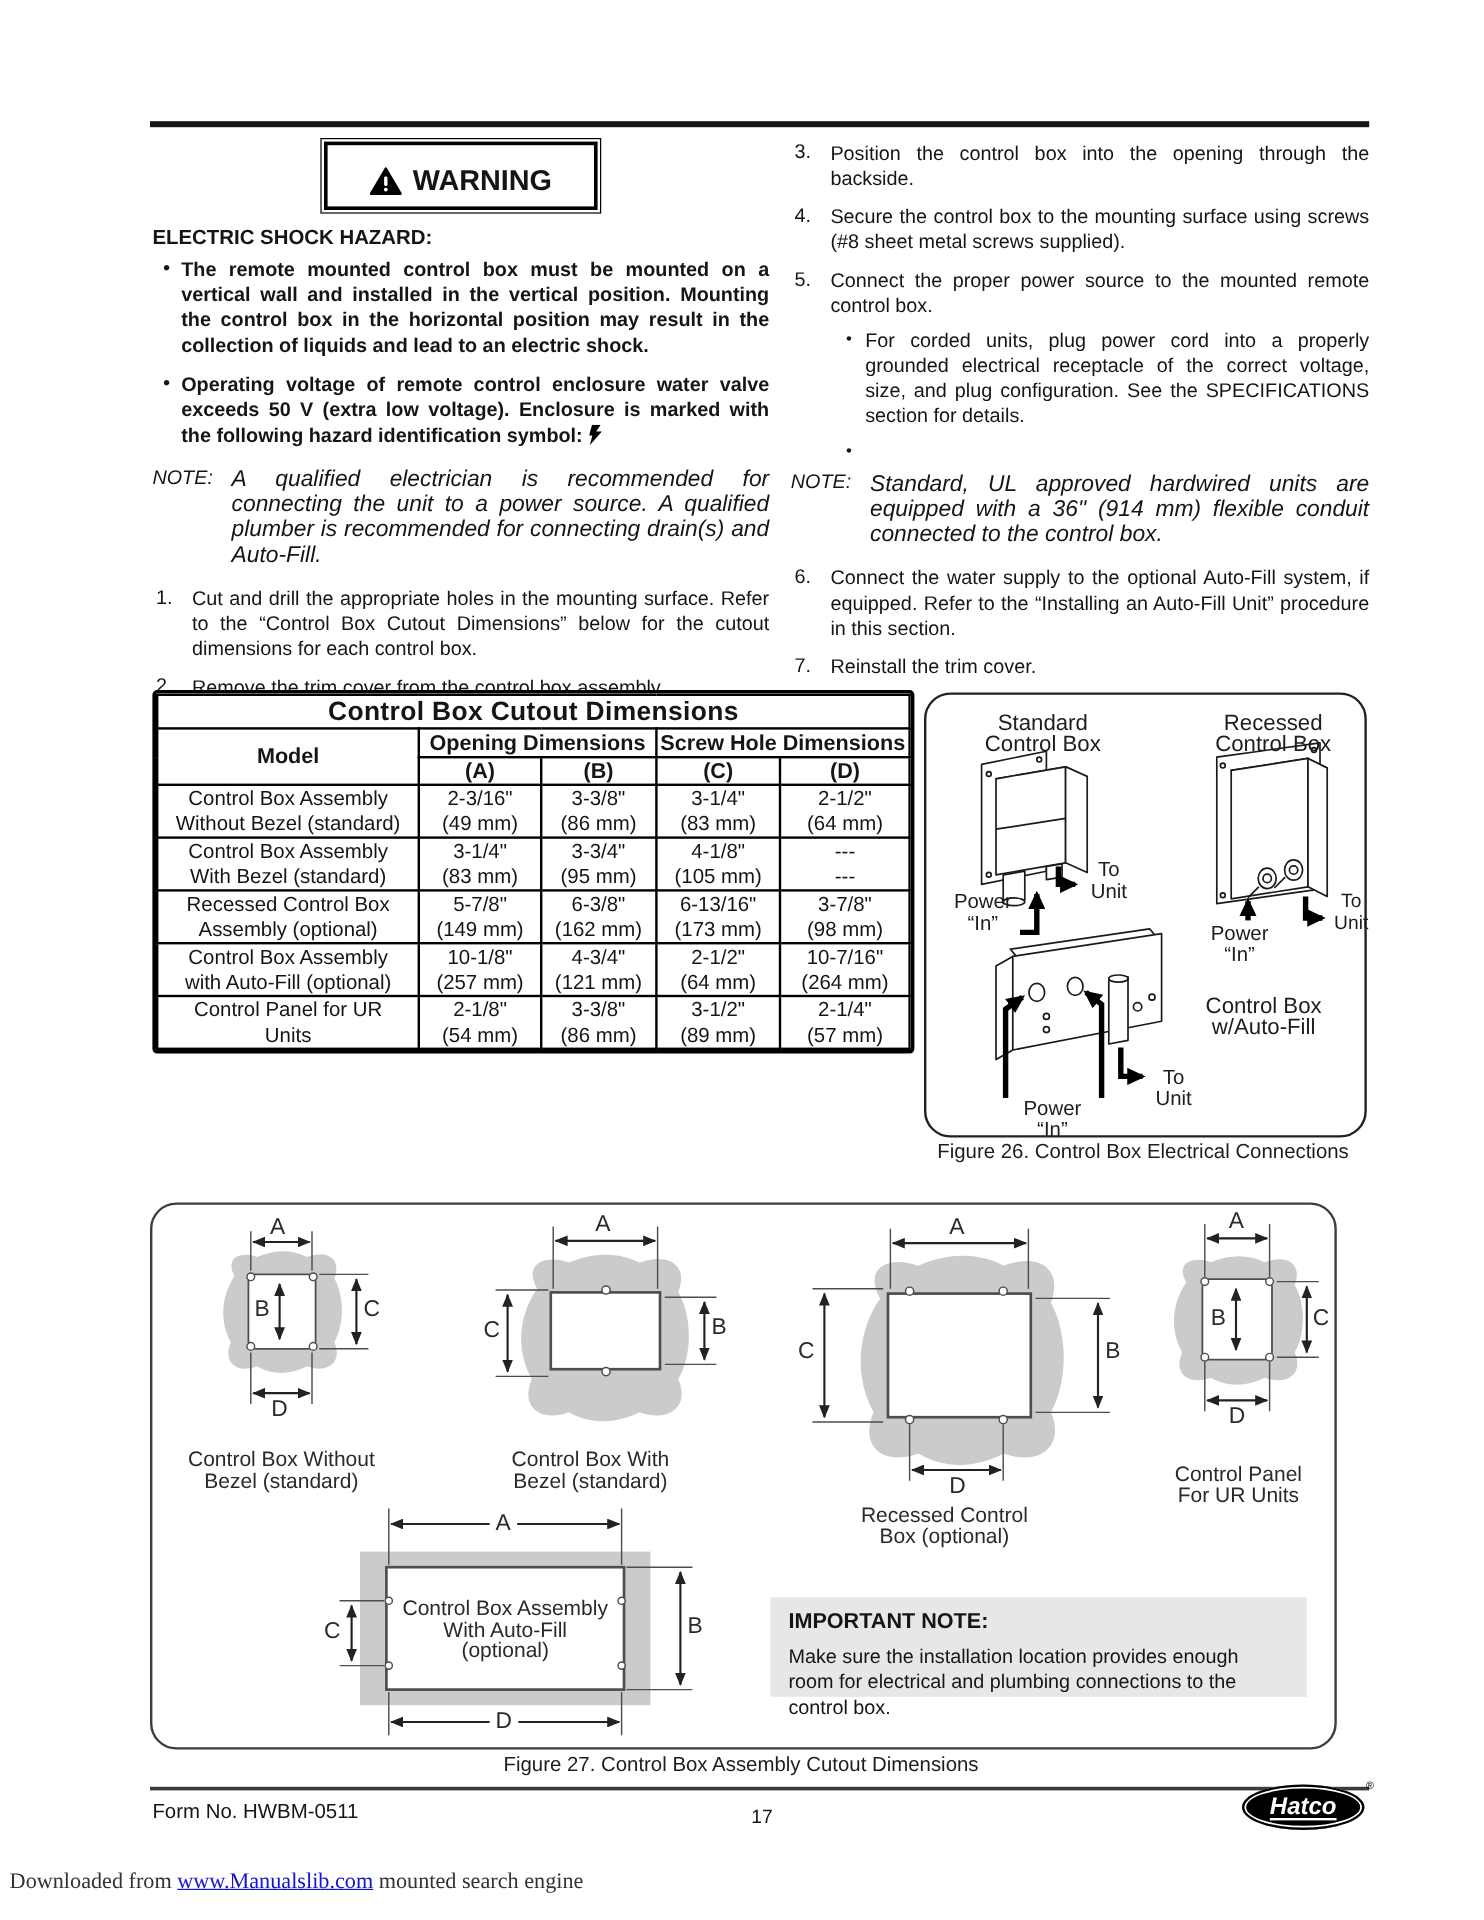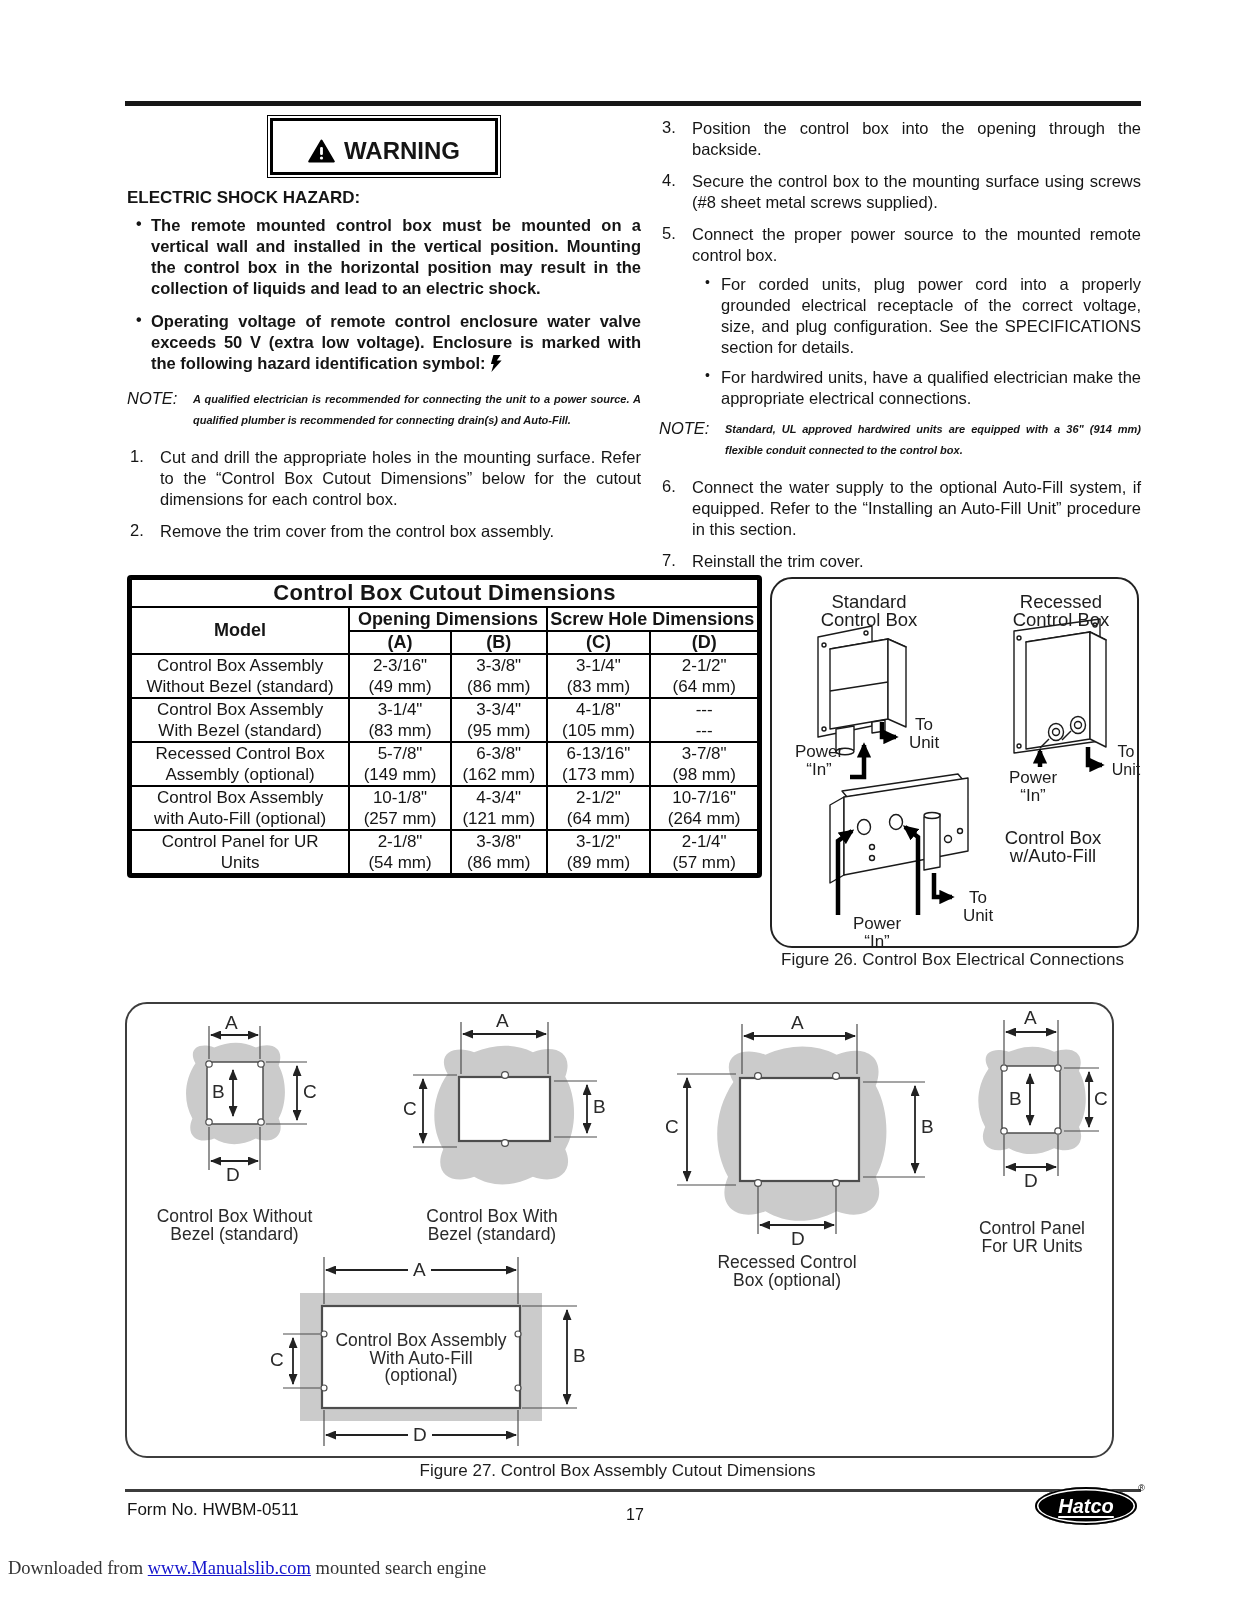--- a/index.html
+++ b/index.html
@@ -21,21 +21,21 @@
     display:flex; align-items:center; justify-content:center; gap:9px; padding:16px 8px 7px;
     background:#fff;
   }
   .warning-text { font-size:24px; font-weight:bold; }
   .hazard-heading { font-size:17px; font-weight:bold; margin:8px 0 7px; }
   .bullet { display:flex; margin:0 0 12px; }
   .bullet .dot { width:15px; margin-left:9px; flex:none; font-size:16px; font-weight:bold; }
   .bullet .btext { flex:1; font-weight:bold; text-align:justify; font-size:16.5px; line-height:21px; }
   .note { display:flex; font-style:italic; margin:15px 0 16px; }
   .note .nlabel { width:66px; flex:none; font-size:16.5px; }
-  .note .ntext { flex:1; text-align:justify; font-size:11px; line-height:21px;font-weight:bold; }
+  .note .ntext { flex:1; text-align:justify; font-size:19px; line-height:21px; }
   .step { display:flex; margin:0 0 11px; }
   .step .snum { width:30px; flex:none; font-size:16.5px; padding-left:3px; }
   .step .stext { flex:1; text-align:justify; font-size:16.5px; line-height:21px; }
   .subbullet { display:flex; margin:0 0 9px; padding-left:46px; }
   .subbullet .dot { width:16px; flex:none; font-size:14px; }
   .subbullet .btext { flex:1; text-align:justify; font-size:16.5px; line-height:21px; }
   .bolt { vertical-align:-3px; margin-left:5px; }
   
   .cutout-table { position:absolute; left:127px; top:575px; width:629px; border:3px solid #000; border-radius:4px; overflow:hidden; background:#fff; }
   .cutout-table table { width:100%; border-collapse:collapse; }
@@ -131,21 +131,20 @@
       <span class="snum">5.</span>
       <span class="stext">Connect the proper power source to the mounted remote control box.</span>
     </div>
 
     <div class="subbullet">
       <span class="dot">•</span>
       <span class="btext">For corded units, plug power cord into a properly grounded electrical receptacle of the correct voltage, size, and plug configuration. See the SPECIFICATIONS section for details.</span>
     </div>
     <div class="subbullet">
       <span class="dot">•</span>
-      <span class="btext">For hardwired units, have a qualified electrician make the appropriate electrical connections.</span>
     </div>
 
     <div class="note" style="margin-top:10px">
       <span class="nlabel">NOTE:</span>
       <span class="ntext">Standard, UL approved hardwired units are equipped with a 36" (914 mm) flexible conduit connected to the control box.</span>
     </div>
 
     <div class="step">
       <span class="snum">6.</span>
       <span class="stext">Connect the water supply to the optional Auto-Fill system, if equipped. Refer to the “Installing an Auto-Fill Unit” procedure in this section.</span>
@@ -486,20 +485,24 @@
       </div>
     <div class="dcap" style="left:830px; top:216px; width:150px;">
         <span>Control Panel</span>
         <span>For UR Units</span>
       </div>
     <div class="dcap" style="left:205px; top:328px; width:178px;">
         <span>Control Box Assembly</span>
         <span>With Auto-Fill (optional)</span>
       </div>
 
+    <div class="imp">
+      <div class="imp-title">IMPORTANT NOTE:</div>
+      <p class="imp-body">Make sure the installation location provides enough room for electrical and plumbing connections to the control box.</p>
+    </div>
   </div>
   <div class="figcap" style="left:125px; top:1461px; width:985px;">Figure 27. Control Box Assembly Cutout Dimensions</div>
 
   <div class="rule-bottom"></div>
   <div class="form-no">Form No. HWBM-0511</div>
   <div class="page-no">17</div>
   <div class="logo">
     <span class="logo-text">Hatco</span>
     <span class="reg">®</span>
   </div>

